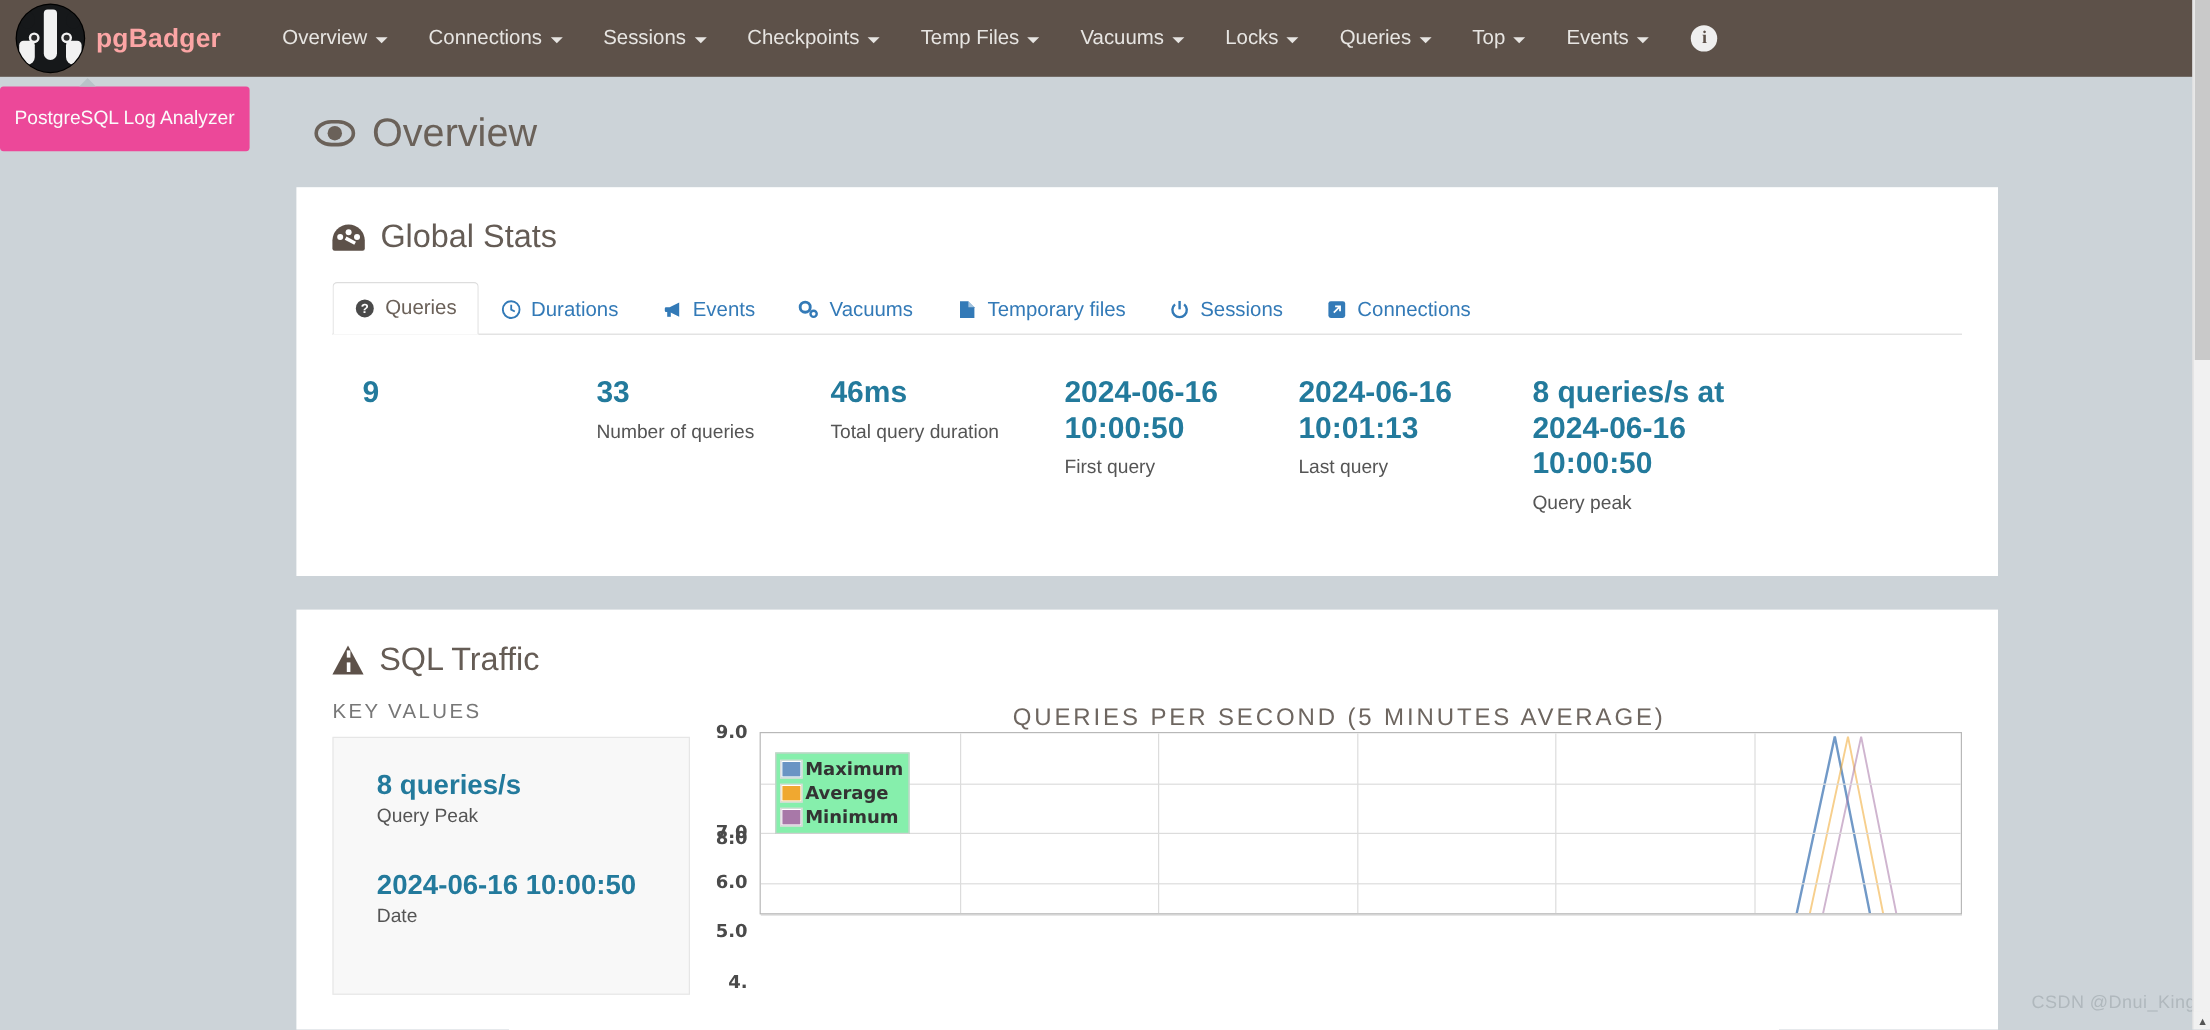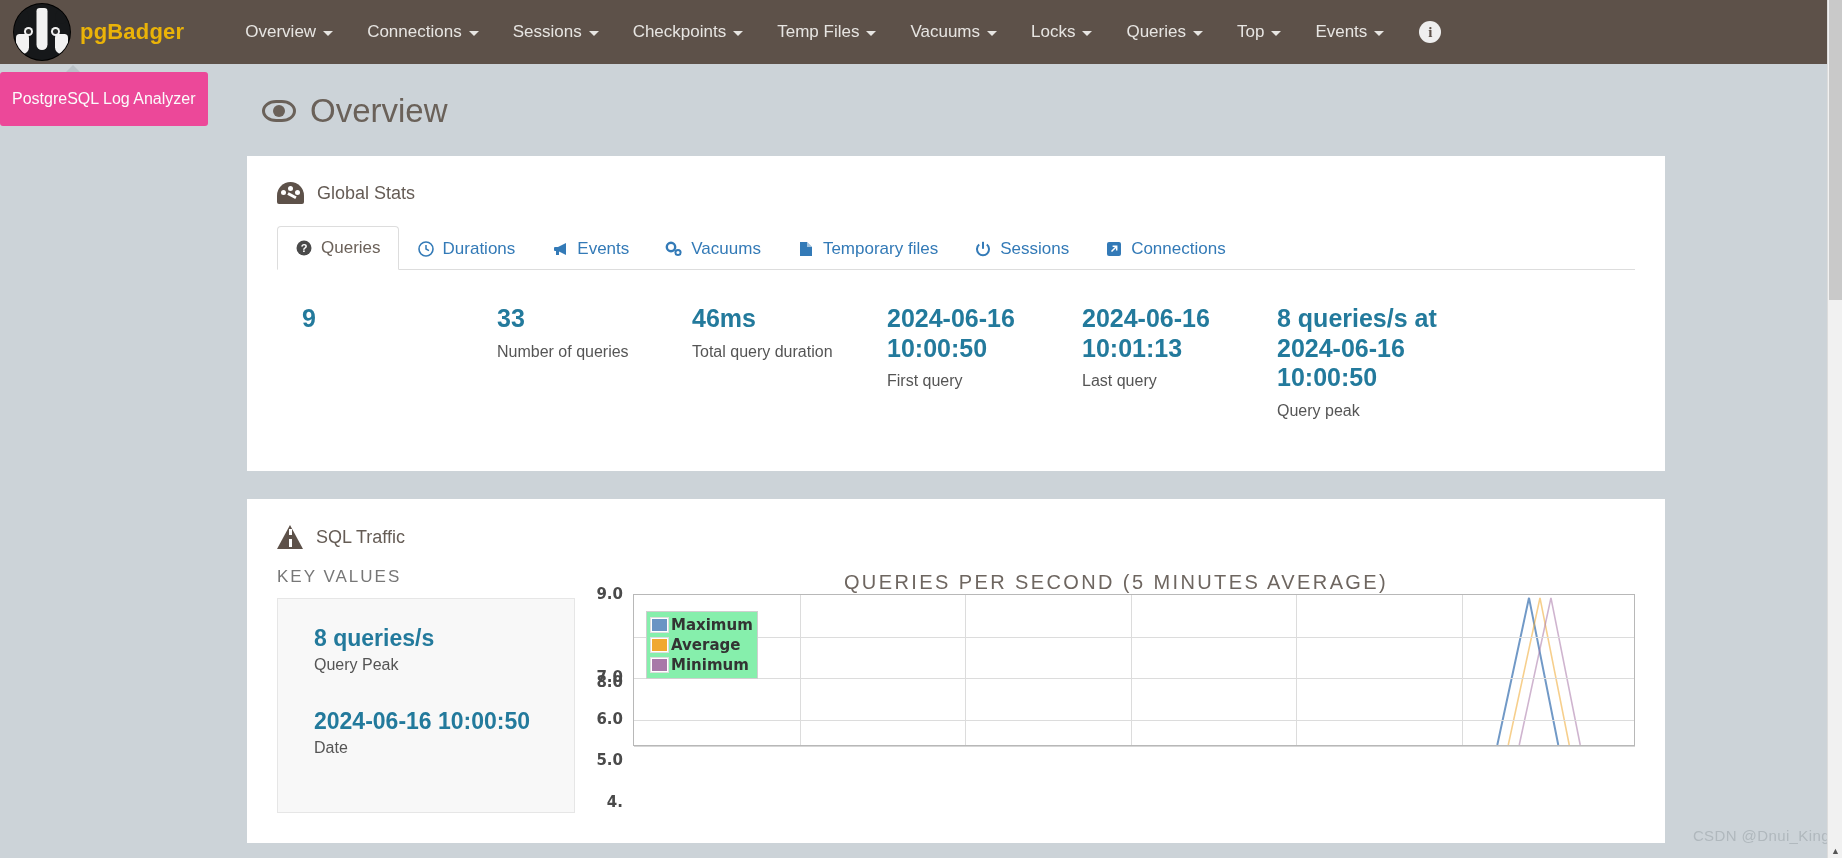--- a/index.html
+++ b/index.html
@@ -52,22 +52,22 @@
     content:""; position:absolute; left:2px; top:2px;
     width:5px; height:5px; background:#2b2b2b; border-radius:50%;
   }
   .badger .cheekl, .badger .cheekr {
     position:absolute; top:30px; width:13px; height:20px;
     background:#f2f2f2; border-radius:8px 8px 14px 14px;
   }
   .badger .cheekl { left:2px; } .badger .cheekr { right:2px; }
 
   .brand-name {
-    color:#eab308; font-size:22px; font-weight:bold;
-    margin-right:44px; letter-spacing:0.2px;
+    color:#fca5a5; font-size:22px; font-weight:bold;
+    margin-right:34px; letter-spacing:0.2px;
   }
   .nav-items { display:flex; align-items:center; }
   .nav-item {
     color:#e7e5e2; font-size:17px;
     padding:8px 17px; cursor:pointer;
     white-space:nowrap; display:flex; align-items:center; gap:7px;
   }
   .caret {
     width:0;height:0;border-left:5px solid transparent;
     border-right:5px solid transparent;border-top:5px solid #e7e5e2;
@@ -109,21 +109,21 @@
     position:absolute; left:50%; top:50%; transform:translate(-50%,-50%);
     width:12px; height:12px; border-radius:50%; background:#6a6159;
   }
 
   .panel {
     background:#fff; margin:0 0 28px 247px; width:1418px;
     padding:26px 30px 22px 30px;
   }
   .panel-title {
     display:flex; align-items:center; gap:13px;
-    color:#655c55; font-size:18px; margin-bottom:22px;
+    color:#655c55; font-size:27px; margin-bottom:22px;
   }
   .gauge-icon {
     width:27px; height:22px; background:#5d5149;
     border-radius:14px 14px 2px 2px; position:relative;
   }
   .gauge-icon .d1,.gauge-icon .d2,.gauge-icon .d3 {
     position:absolute; width:5px; height:5px; border-radius:50%; background:#fff;
   }
   .gauge-icon .d1 { left:4px; top:8px; }
   .gauge-icon .d2 { left:11px; top:4px; }

